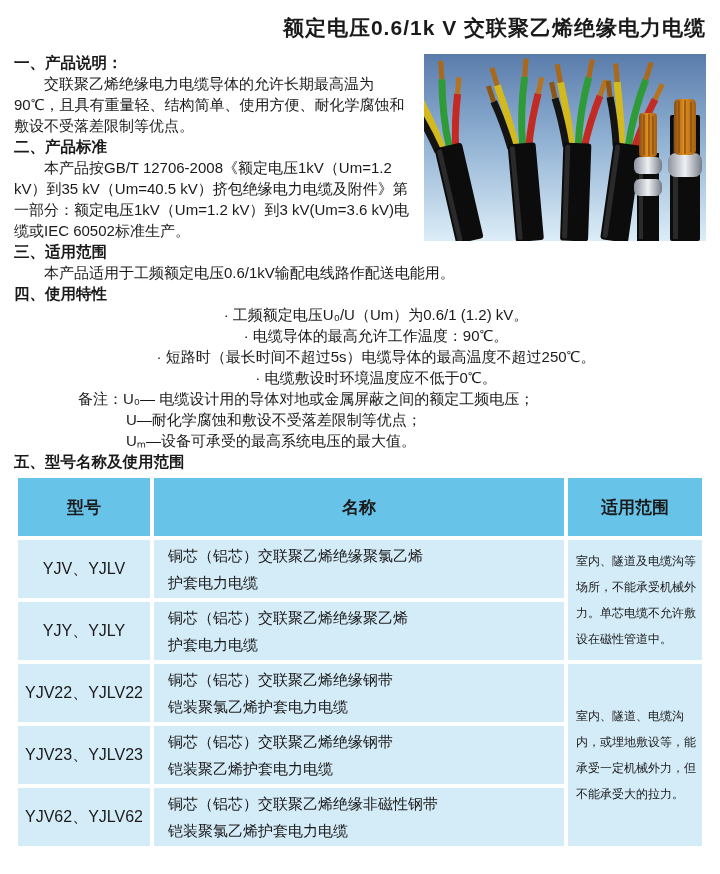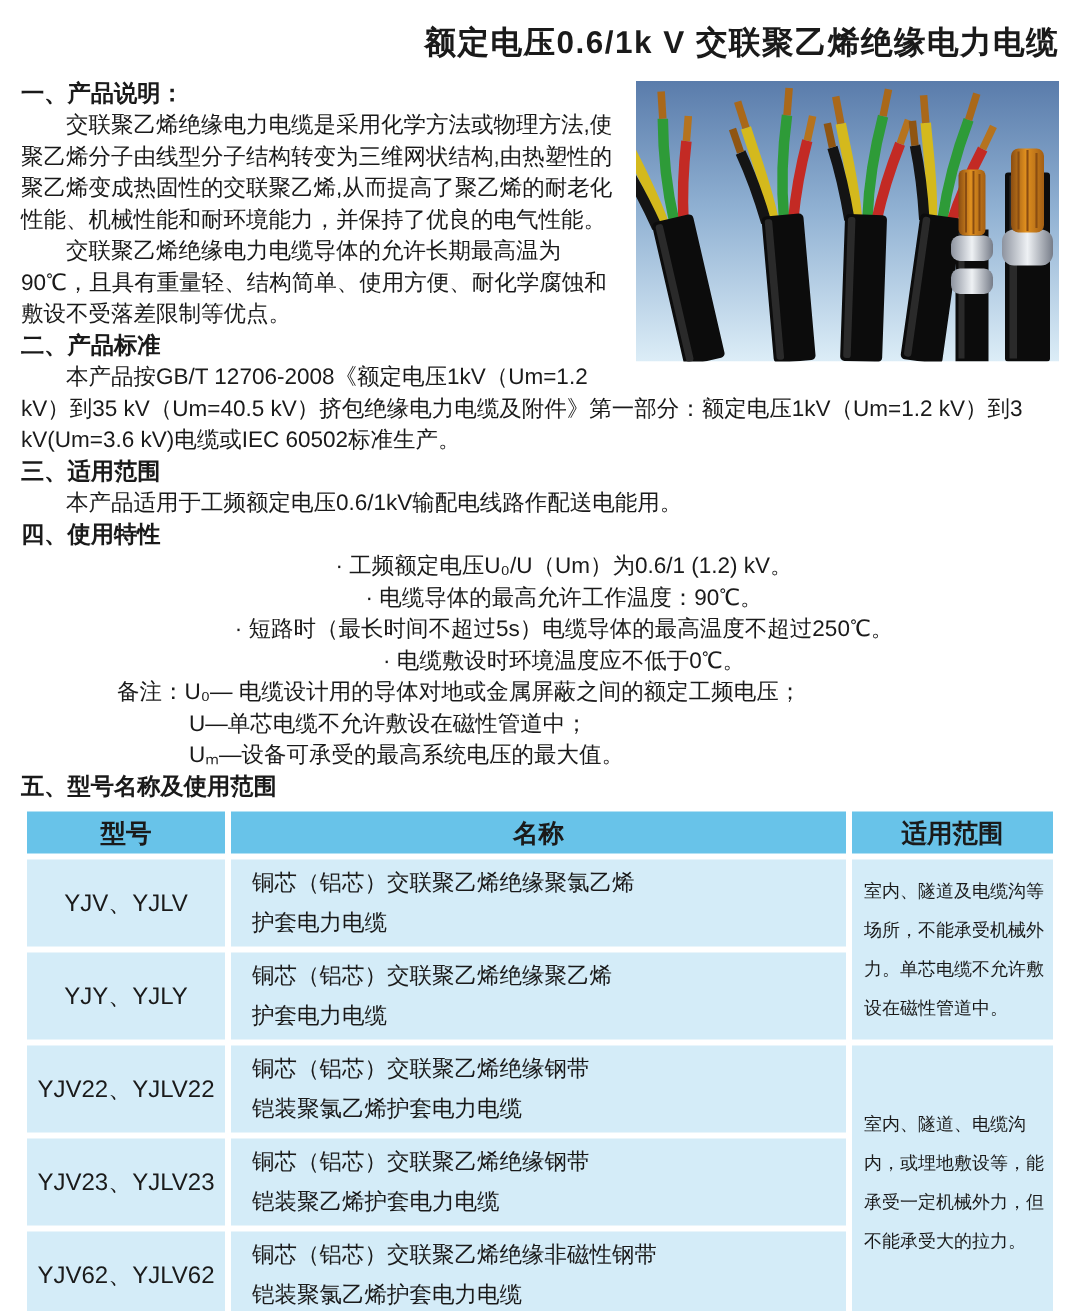--- a/index.html
+++ b/index.html
@@ -30,21 +30,21 @@
   .note.cont { padding-left: 112px; }
 
   table.model-table {
     width: 100%; border-collapse: separate; border-spacing: 4px;
     margin-top: 2px; table-layout: fixed;
   }
   col.c-model { width: 132px; }
   col.c-scope { width: 134px; }
   table.model-table th {
     background: var(--table-header-bg, #68c3e9);
-    font-size: 17px; font-weight: bold; height: 28px; padding: 0;
+    font-size: 17px; font-weight: bold; height: 28px; padding: 15px;
   }
   table.model-table td {
     background: var(--table-cell-bg, #d4ecf8);
     vertical-align: middle;
   }
   tr.data-row { height: 52px; }
   td.model { text-align: center; font-size: 16px; padding: 0 2px; }
   td.name  { white-space: pre-line; padding: 2px 4px 2px 14px; font-size: 15px; line-height: 27px; }
   td.scope { padding: 2px 3px 2px 8px; font-size: 12px; line-height: 26px; }
 </style>
@@ -105,36 +105,35 @@
         <rect x="-15" y="-126" width="30" height="126" rx="2" fill="#0c0c0c"></rect>
         <rect x="-12" y="-124" width="5" height="122" fill="#2a2a2a"></rect>
         <rect x="-17" y="-88" width="34" height="24" rx="8" fill="url(#silver)"></rect>
         <rect x="-11" y="-142" width="22" height="56" rx="5" fill="url(#copper)"></rect>
         <path d="M -6 -140 V -88 M 0 -141 V -87 M 6 -139 V -89" stroke="#8a4d12" stroke-width="1.4" fill="none"></path>
       </g>
     </svg>
   </div>
 
   <div class="sec-heading">一、产品说明：</div>
-  <p class="para">交联聚乙烯绝缘电力电缆是采用化学方法或物理方法,使聚乙烯分子由线型分子结构转变为三维网状结构,由热塑性的聚乙烯变成热固性的交联聚乙烯,从而提高了聚乙烯的耐老化性能、机械性能和耐环境能力，并保持了优良的电气性能。</p>
   <p class="para">交联聚乙烯绝缘电力电缆导体的允许长期最高温为90℃，且具有重量轻、结构简单、使用方便、耐化学腐蚀和敷设不受落差限制等优点。</p>
 
   <div class="sec-heading">二、产品标准</div>
   <p class="para">本产品按GB/T 12706-2008《额定电压1kV（Um=1.2 kV）到35 kV（Um=40.5 kV）挤包绝缘电力电缆及附件》第一部分：额定电压1kV（Um=1.2 kV）到3 kV(Um=3.6 kV)电缆或IEC 60502标准生产。</p>
 
   <div class="sec-heading">三、适用范围</div>
   <p class="para">本产品适用于工频额定电压0.6/1kV输配电线路作配送电能用。</p>
 
   <div class="sec-heading">四、使用特性</div>
   <div class="bullet">· 工频额定电压U₀/U（Um）为0.6/1 (1.2) kV。</div>
   <div class="bullet">· 电缆导体的最高允许工作温度：90℃。</div>
   <div class="bullet">· 短路时（最长时间不超过5s）电缆导体的最高温度不超过250℃。</div>
   <div class="bullet">· 电缆敷设时环境温度应不低于0℃。</div>
   <div class="note">备注：U₀— 电缆设计用的导体对地或金属屏蔽之间的额定工频电压；</div>
-  <div class="note cont">U—单芯电缆不允许敷设在磁性管道中；</div>
+  <div class="note cont">U—耐化学腐蚀和敷设不受落差限制等优点；</div>
   <div class="note cont">Uₘ—设备可承受的最高系统电压的最大值。</div>
 
   <div class="sec-heading">五、型号名称及使用范围</div>
 
   <table class="model-table">
     <colgroup>
         <col class="c-model">
         <col class="c-name">
         <col class="c-scope">
       </colgroup>

